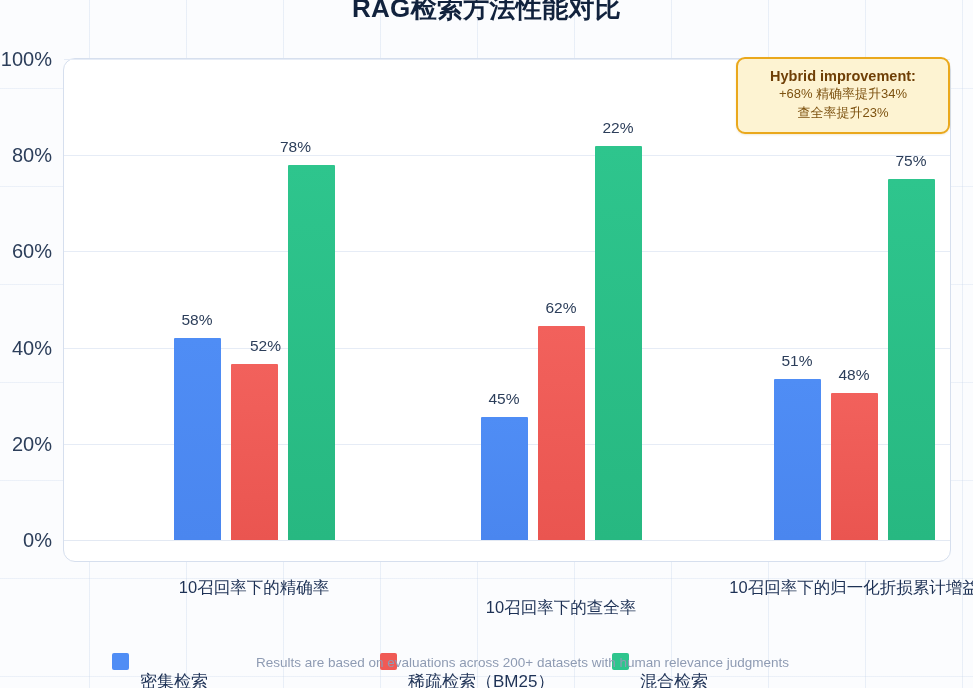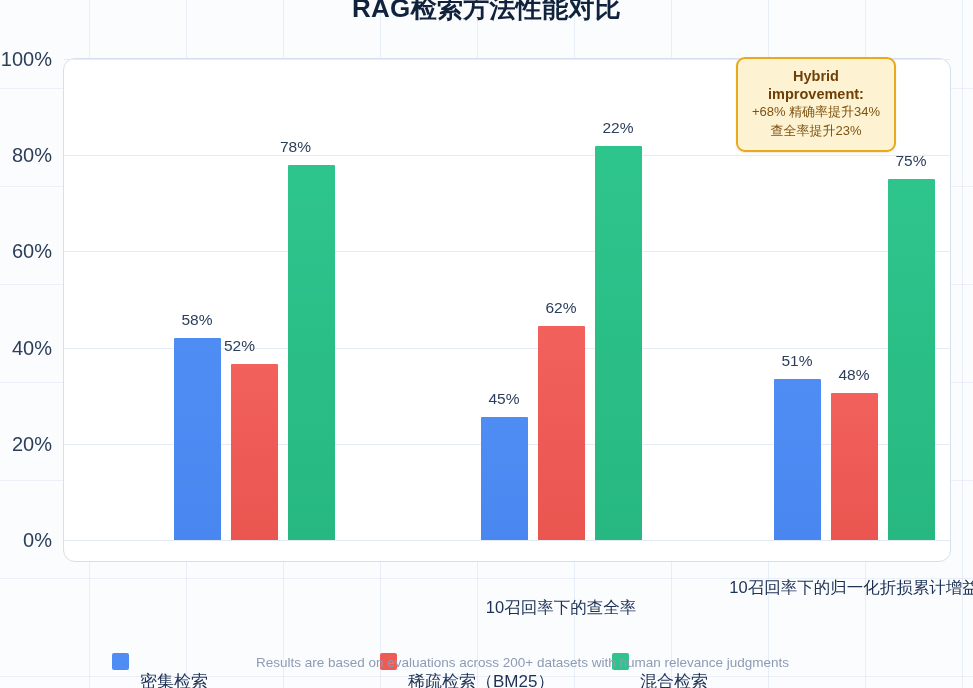--- a/index.html
+++ b/index.html
@@ -114,21 +114,21 @@
     font-size: 15.5px;
     color: #2c3e5a;
     white-space: nowrap;
   }
 
   
   .callout {
     position: absolute;
     left: 736px;
     top: 57px;
-    width: 160px;
+    width: 214px;
     padding: 8px 6px 9px;
     box-sizing: border-box;
     background: #fdf3d2;
     border: 2px solid #eaa81c;
     border-radius: 9px;
     text-align: center;
     color: #7a4a0c;
     box-shadow: 0 1px 2px rgba(180, 140, 40, 0.18);
   }
   .callout-title {
@@ -220,21 +220,21 @@
       <div class="y-tick" style="top: 251.4px;">60%</div>
       <div class="y-tick" style="top: 155.2px;">80%</div>
       <div class="y-tick" style="top: 59px;">100%</div>
     </div>
 
   <div class="plot-area" id="plot-area">
       <div class="bar-group" style="left: 109.5px; width: 161px;">
         <div class="bar dense" style="left: 0px; height: 202.02px;"></div>
         <div class="bar-label" style="left: -16.5px; bottom: 211.02px;">58%</div>
         <div class="bar sparse" style="left: 57px; height: 175.565px;"></div>
-        <div class="bar-label" style="left: 26px; bottom: 184.565px;">52%</div>
+        <div class="bar-label" style="left: 52px; bottom: 184.565px;">52%</div>
         <div class="bar hybrid" style="left: 114px; height: 375.18px;"></div>
         <div class="bar-label" style="left: 82px; bottom: 384.18px;">78%</div>
       </div>
       <div class="bar-group" style="left: 416.5px; width: 161px;">
         <div class="bar dense" style="left: 0px; height: 122.655px;"></div>
         <div class="bar-label" style="left: -16.5px; bottom: 131.655px;">45%</div>
         <div class="bar sparse" style="left: 57px; height: 214.045px;"></div>
         <div class="bar-label" style="left: 40.5px; bottom: 223.045px;">62%</div>
         <div class="bar hybrid" style="left: 114px; height: 394.42px;"></div>
         <div class="bar-label" style="left: 97.5px; bottom: 403.42px;">22%</div>
@@ -249,20 +249,21 @@
       </div>
     </div>
 
   <div class="callout">
     <div class="callout-title">Hybrid improvement:</div>
     <div class="callout-line">+68% 精确率提升34%</div>
     <div class="callout-line">查全率提升23%</div>
   </div>
 
   <div class="cat-labels" id="cat-labels">
+      <div class="cat-label" style="left: 190px;">10召回率下的精确率</div>
       <div class="cat-label" style="left: 497px; margin-top: 20px;">10召回率下的查全率</div>
       <div class="cat-label" style="left: 790px;">10召回率下的归一化折损累计增益</div>
     </div>
 
   <div class="legend" id="legend">
       <div class="legend-item" style="left: 112px;">
         <span class="legend-swatch dense"></span>
         <span class="legend-text">密集检索</span>
       </div>
       <div class="legend-item" style="left: 380px;">

